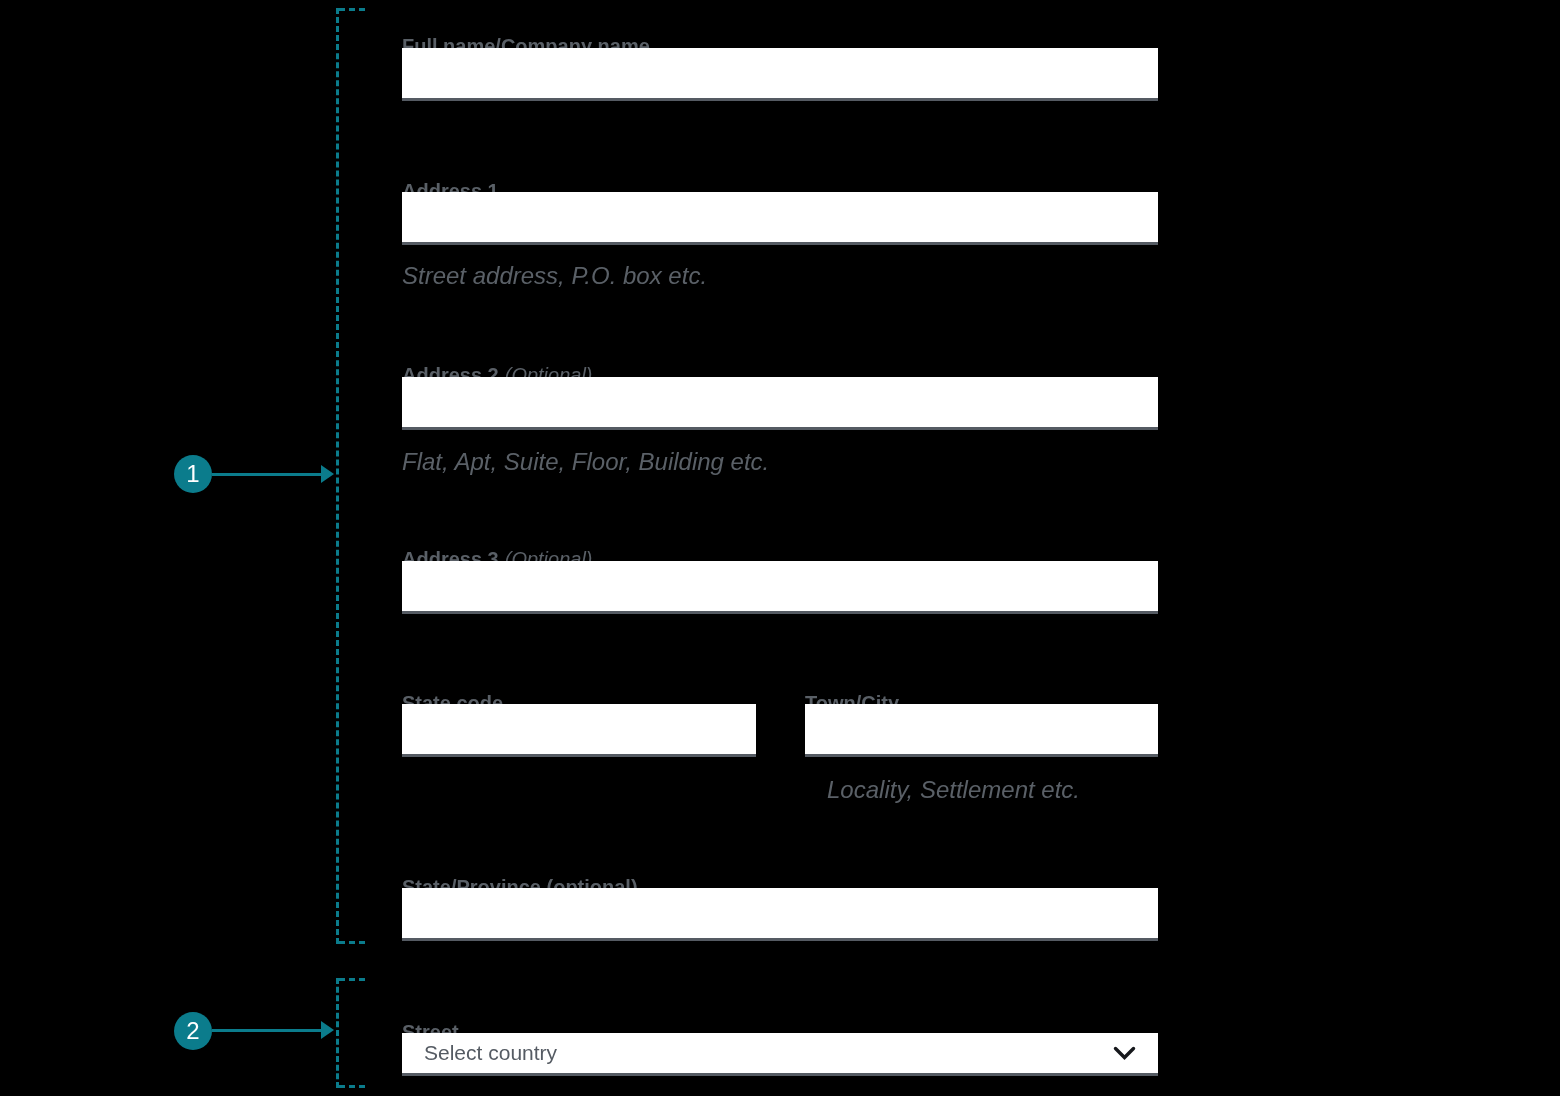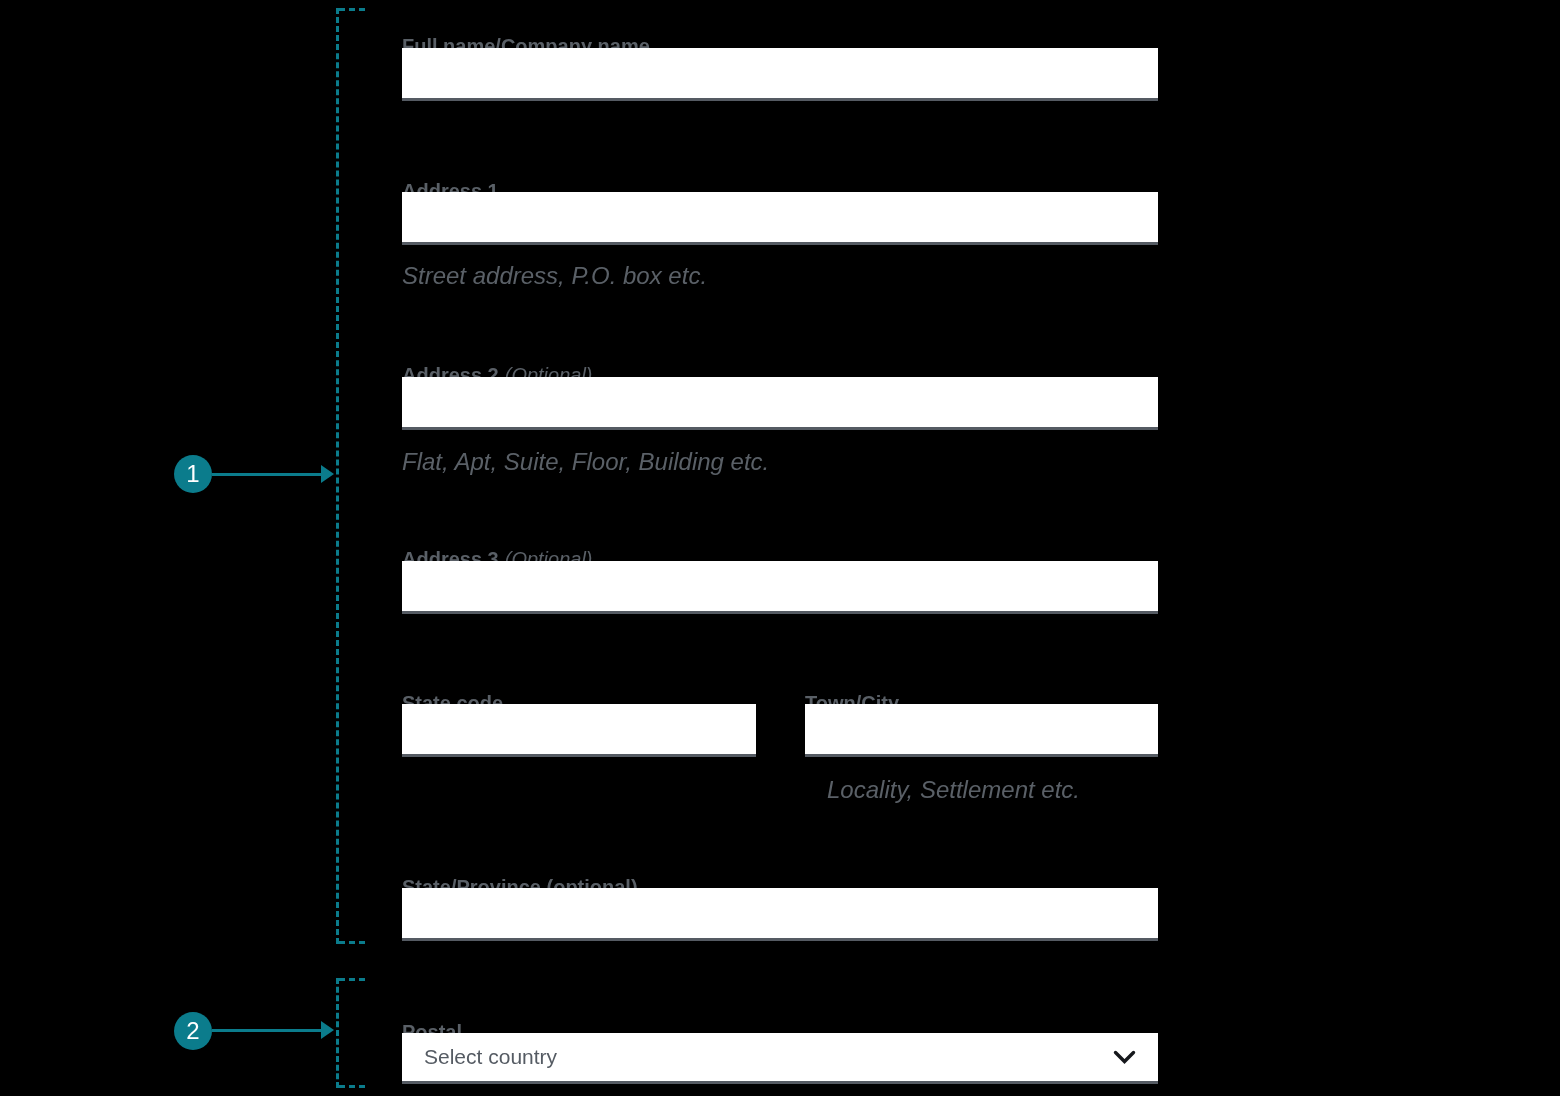--- a/index.html
+++ b/index.html
@@ -82,21 +82,21 @@
     border: none;
     border-bottom: 3px solid #555b63;
     box-sizing: content-box;
     padding: 0 14px;
     font-size: 20px;
     color: #1c2026;
     outline: none;
   }
   .select-box {
     position: absolute;
-    height: 51px;
+    height: 43px;
     background: #ffffff;
     border-bottom: 3px solid #555b63;
     display: flex;
     align-items: center;
     justify-content: space-between;
     padding: 0 22px;
     box-sizing: border-box;
     cursor: pointer;
   }
   .select-placeholder {
@@ -160,21 +160,21 @@
   </div>
   <input class="text-input" type="text" style="left: 805px; top: 704px; width: 325px;" value="">
   <div class="helper-text" style="left:805px; top:776px;margin-left:22px;">Locality, Settlement etc.</div>
 
   <div class="field-label" style="left:402px; top:851px;">
     <span>State/Province (optional)</span>
   </div>
   <input class="text-input" type="text" style="left: 402px; top: 888px; width: 728px;" value="">
 
   <div class="field-label" style="left:402px; top:996px;">
-    <span>Postal</span>
+    <span>Street</span>
   </div>
   <div class="select-box" style="left:402px; top:1033px; width:756px;">
     <span class="select-placeholder">Select country</span>
     <svg class="chevron-icon" width="23" height="15" viewBox="0 0 23 15">
       <polyline points="2.5,2.5 11.5,11.5 20.5,2.5" fill="none" stroke="#16181c" stroke-width="3.4" stroke-linecap="round" stroke-linejoin="miter"></polyline>
     </svg>
   </div>
 
 </div>
 

